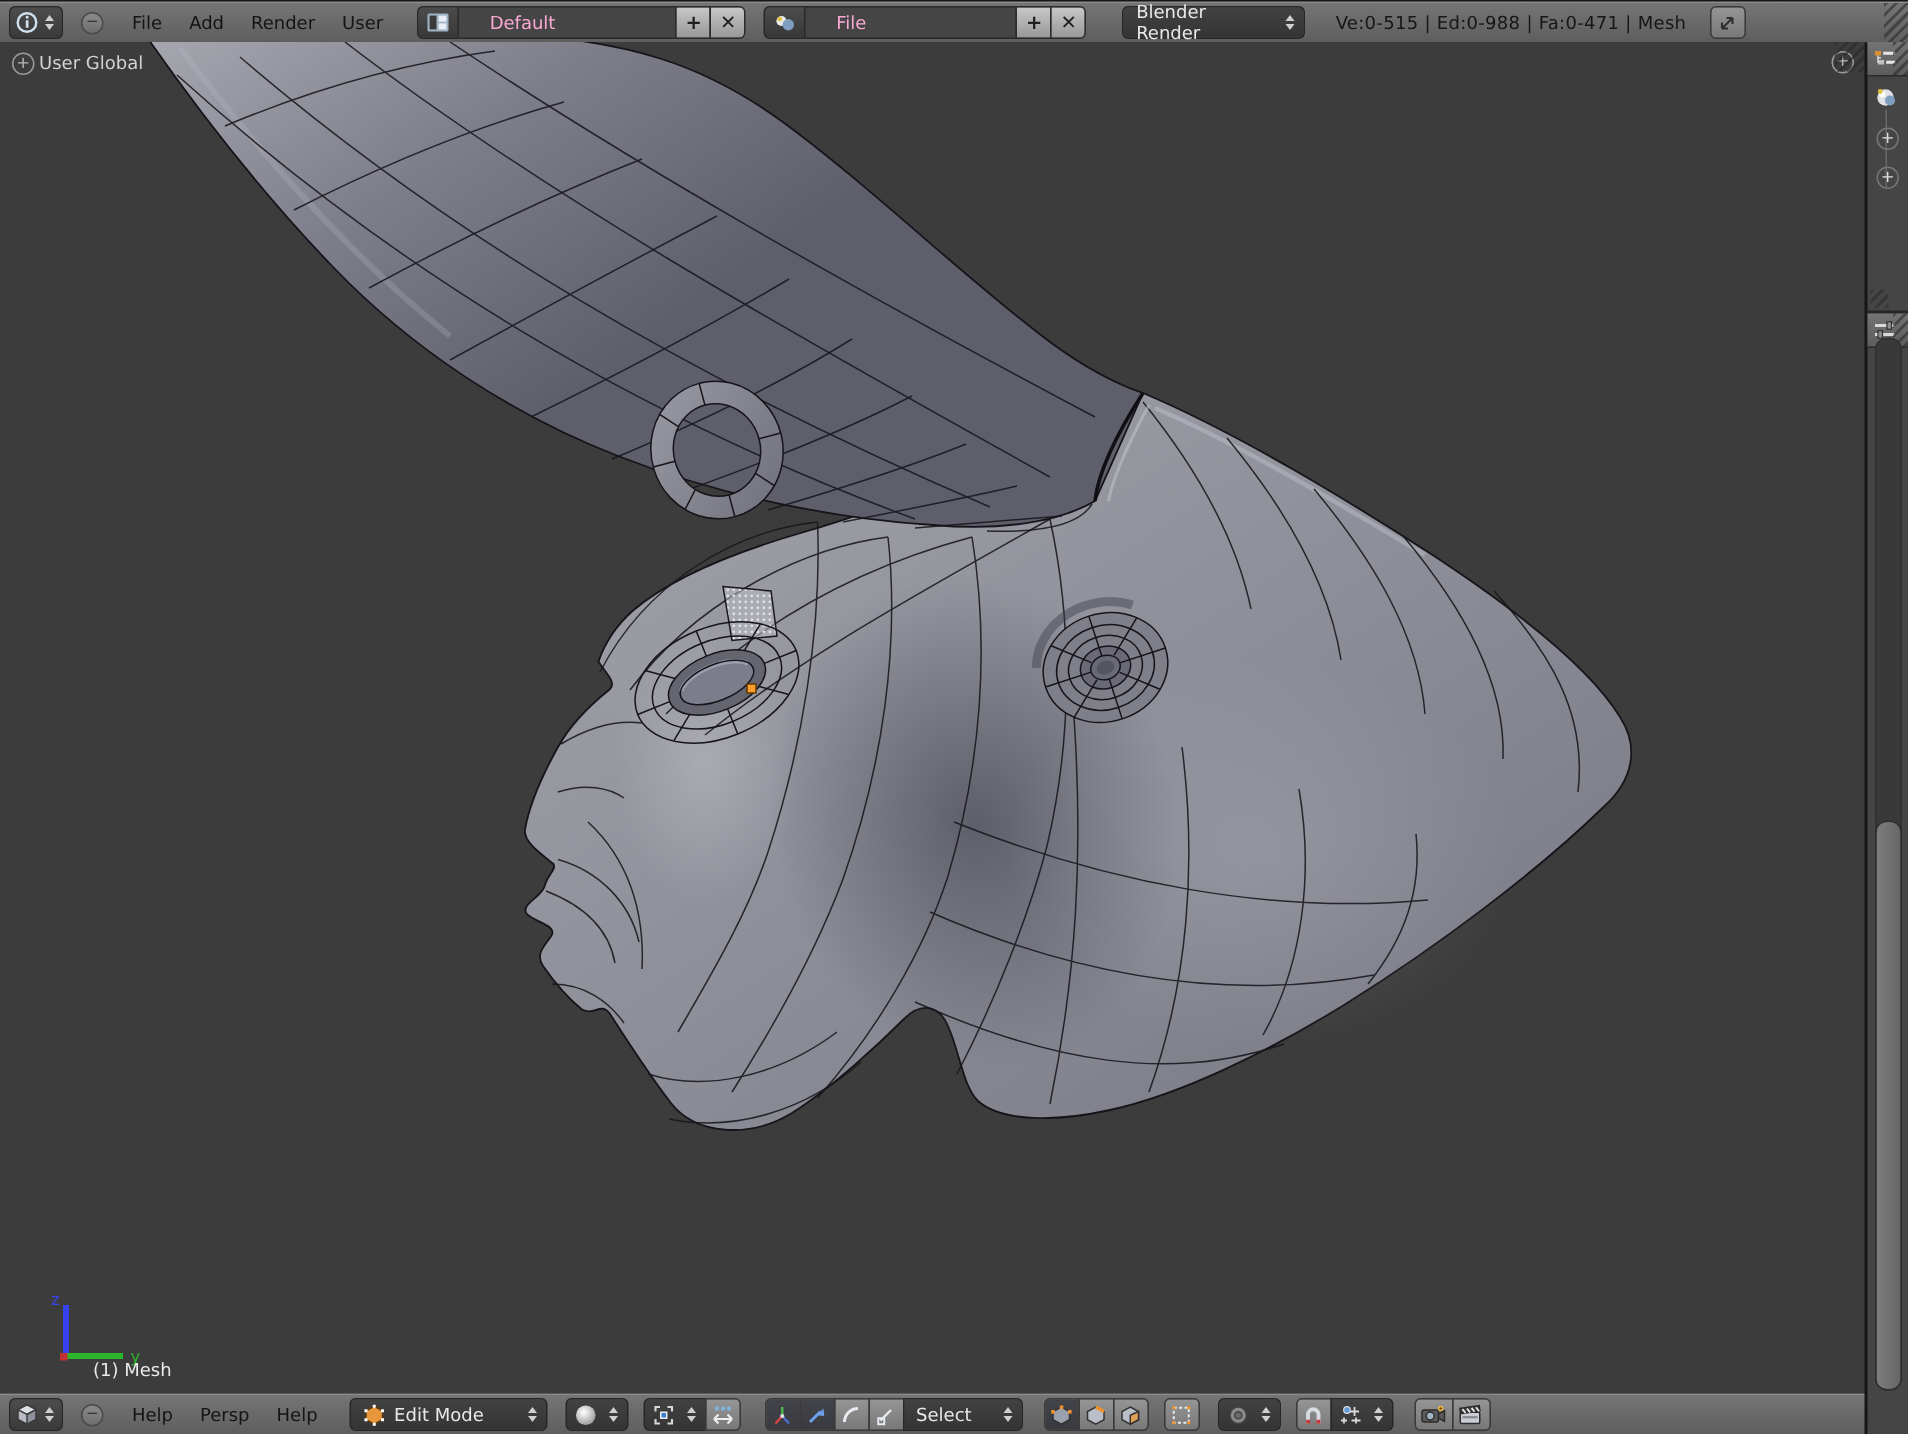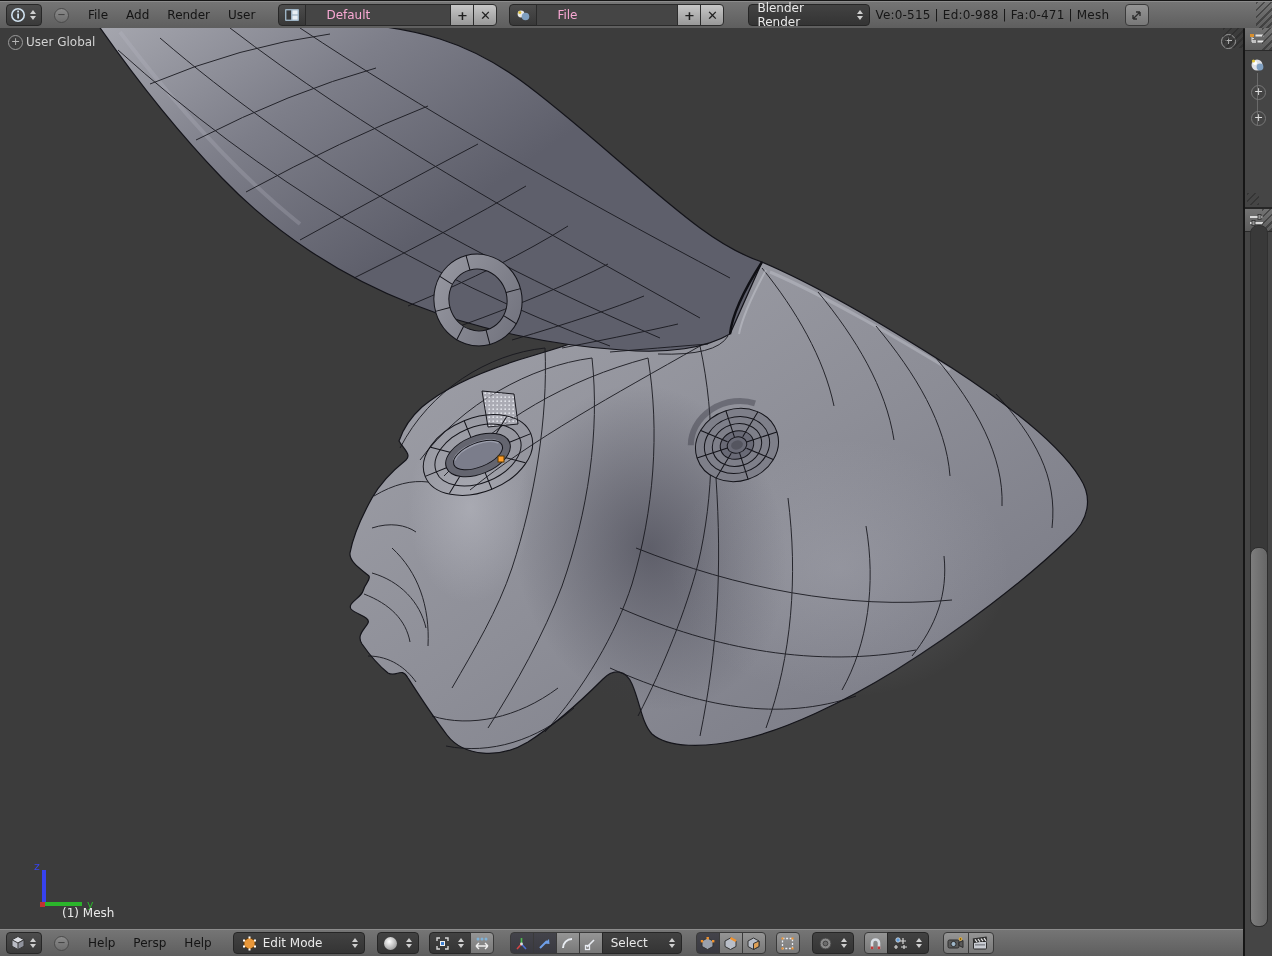--- a/index.html
+++ b/index.html
@@ -26,21 +26,21 @@
   .joined{display:flex;align-items:center;}
   .joined>*{border-radius:0;margin-left:-1px;}
   .joined>:first-child{border-radius:4px 0 0 4px;margin-left:0;}
   .joined>:last-child{border-radius:0 4px 4px 0;}
   .icon-sq{width:26px;height:20px;background:linear-gradient(#4c4c4c,#383838);border:1px solid #272727;
         display:flex;align-items:center;justify-content:center;}
   .lite-btn{width:22px;height:20px;background:linear-gradient(#c7c7c7,#989898);border:1px solid #2c2c2c;color:#1e1e1e;
         font-weight:bold;display:flex;align-items:center;justify-content:center;font-size:13px;}
   .dropdown{height:20px;background:linear-gradient(#424242,#343434);border:1px solid #262626;border-radius:4px;
         color:#e9e9e9;display:flex;align-items:center;padding:0 4px 0 8px;gap:6px;}
-  .stats{color:#161616;margin-left:5px;letter-spacing:.2px;}
+  .stats{color:#161616;margin-left:20px;letter-spacing:.2px;}
   .tool-btn{width:22px;height:20px;background:linear-gradient(#959595,#787878);border:1px solid #3a3a3a;
         display:flex;align-items:center;justify-content:center;}
   .tool-btn.pressed{background:linear-gradient(#43434a,#393940);}
   .grip{position:absolute;background:repeating-linear-gradient(135deg,rgba(40,40,40,.55) 0 2px,rgba(0,0,0,0) 2px 5px);}
 
   
   .viewport{position:absolute;left:0;top:28px;width:1243px;height:901px;background:#3c3c3c;overflow:hidden;}
   .vp-label{position:absolute;left:26px;top:7px;color:#d2d2d2;}
   .obj-info{position:absolute;left:62px;top:878px;color:#e9e9e9;}
   .plus-circle{width:13px;height:13px;border-radius:50%;border:1px solid #9a9a9a;color:#b5b5b5;font-size:11px;

